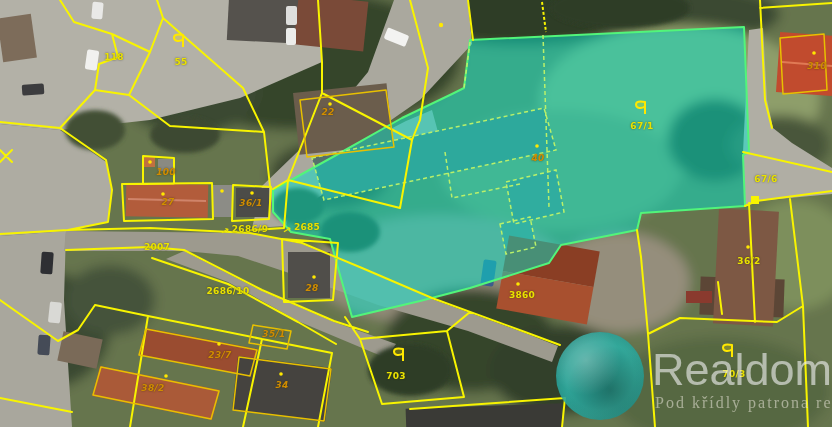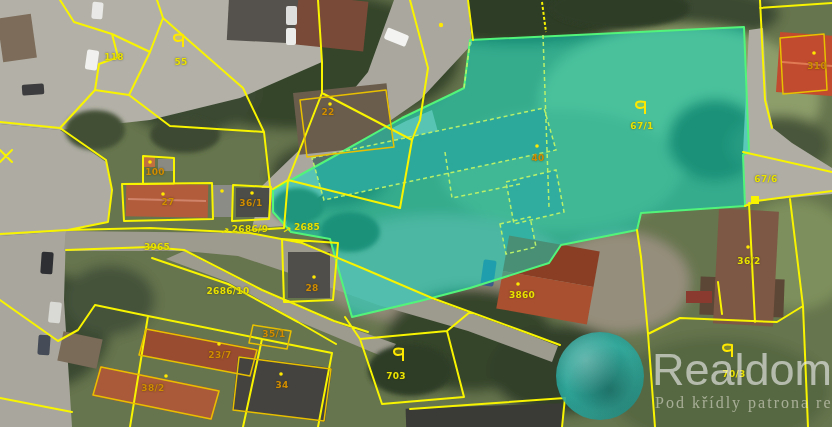--- a/index.html
+++ b/index.html
@@ -3,21 +3,21 @@
 <meta charset="utf-8">
 <style>
   html,body{margin:0;padding:0;background:#222;}
   .stage{position:relative;width:832px;height:427px;overflow:hidden;background:#000000;
          font-family:"DejaVu Sans",sans-serif;}
   .stage svg{position:absolute;left:0;top:0;}
   .lbl{position:absolute;transform:translate(-50%,-50%);white-space:nowrap;
        font:bold 9px "DejaVu Sans",sans-serif;letter-spacing:.3px;
        text-shadow:0 0 2px rgba(40,40,0,.65);}
   .lbl.p{color:#eae200;}
-  .lbl.b{color:#d18c00;}
+  .lbl.b{color:#d18c00;font-style:italic;}
   .arrow{position:absolute;transform:translate(-50%,-50%) rotate(15deg);
          color:#eae200;font:bold 10px "DejaVu Sans",sans-serif;}
   .wm-logo{position:absolute;left:556px;top:332px;width:88px;height:88px;border-radius:50%;
            opacity:.88;
            background:
              radial-gradient(circle at 34% 32%, rgba(255,255,255,.30), rgba(255,255,255,0) 42%),
              radial-gradient(circle at 62% 66%, rgba(10,70,66,.55), rgba(10,70,66,0) 55%),
              radial-gradient(circle at 50% 50%, #2fb3a8 55%, #1e837c 100%);}
   .wm-brand{position:absolute;left:652px;top:344px;
             font-family:"Liberation Sans",sans-serif;font-weight:400;font-size:45px;
@@ -208,26 +208,26 @@
       <path d="M11,15 L11,3 C11,3 2,0.5 2,5.5 C2,10 8,9.5 11,7.5" transform="translate(634,99)"></path>
       <path d="M11,15 L11,3 C11,3 2,0.5 2,5.5 C2,10 8,9.5 11,7.5" transform="translate(392,346)"></path>
       <path d="M11,15 L11,3 C11,3 2,0.5 2,5.5 C2,10 8,9.5 11,7.5" transform="translate(721,342)"></path>
     </g>
   </svg>
 
   <div>
     <span class="lbl p" style="left:114px;top:57px">118</span>
     <span class="lbl p" style="left:181px;top:62px">55</span>
     <span class="lbl b" style="left:328px;top:112px">22</span>
-    <span class="lbl b" style="left:155px;top:172px">100</span>
+    <span class="lbl b" style="left:166px;top:172px">100</span>
     <span class="lbl b" style="left:168px;top:202px">27</span>
     <span class="lbl b" style="left:251px;top:203px">36/1</span>
     <span class="lbl p" style="left:250px;top:229px">2686/9</span>
     <span class="lbl p" style="left:307px;top:227px">2685</span>
-    <span class="lbl p" style="left:157px;top:247px">3965</span>
+    <span class="lbl p" style="left:157px;top:247px">2007</span>
     <span class="lbl p" style="left:228px;top:291px">2686/10</span>
     <span class="lbl b" style="left:312px;top:288px">28</span>
     <span class="lbl b" style="left:538px;top:158px">40</span>
     <span class="lbl p" style="left:642px;top:126px">67/1</span>
     <span class="lbl b" style="left:817px;top:66px">310</span>
     <span class="lbl p" style="left:766px;top:179px">67/6</span>
     <span class="lbl p" style="left:749px;top:261px">36/2</span>
     <span class="lbl p" style="left:522px;top:295px">3860</span>
     <span class="lbl p" style="left:396px;top:376px">703</span>
     <span class="lbl p" style="left:734px;top:374px">70/3</span>

